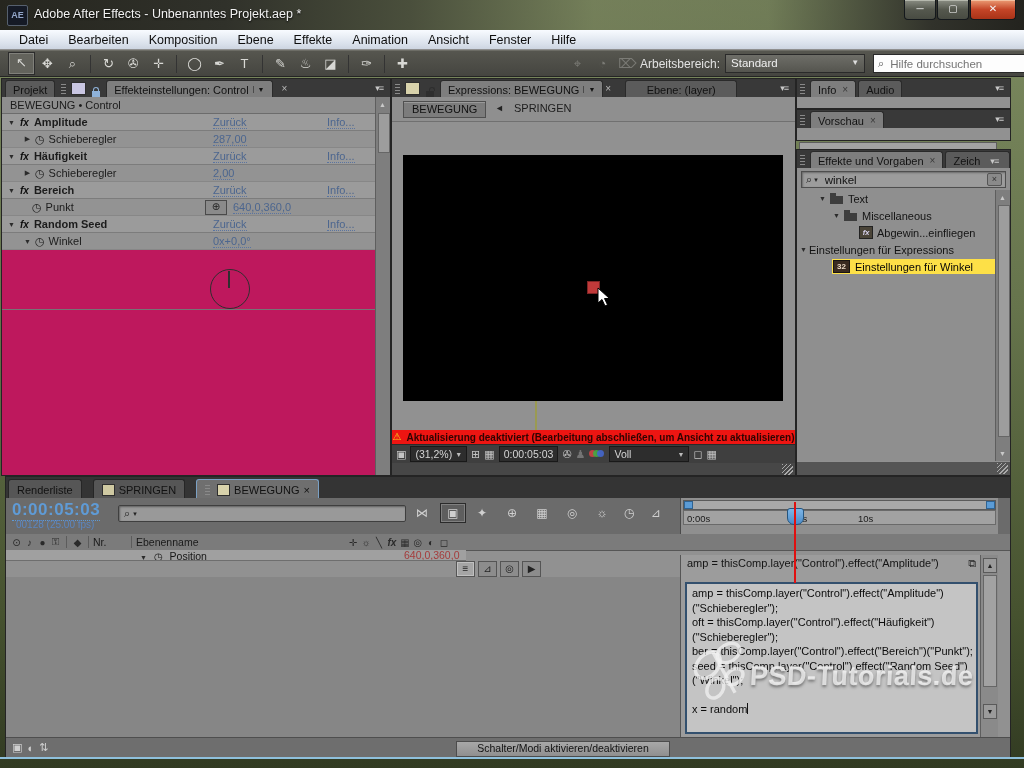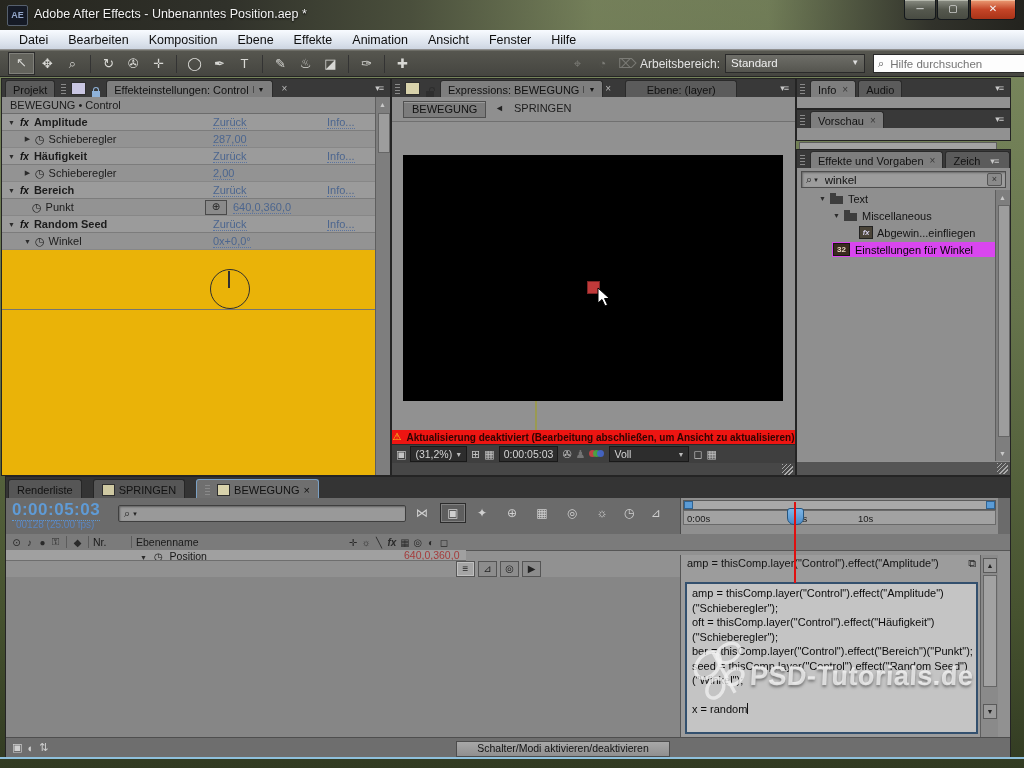--- a/index.html
+++ b/index.html
@@ -45,21 +45,21 @@
   .tab .x{font-size:10px;color:#3a3a3a;margin-left:2px;}
   .pmenu{margin-left:auto;color:#c8c8c8;font-size:9px;padding:0 4px;align-self:center;letter-spacing:-1px;}
   .vgrip{width:5px;height:11px;margin-right:3px;align-self:center;flex:none;
     background-image:repeating-linear-gradient(0deg,#8a8a8a 0 1px,transparent 1px 3px);}
   .swsq{width:13px;height:11px;border:1px solid #2e2e2e;flex:none;}
   .lockic{width:8px;height:6px;background:#8fb2d9;position:relative;margin:3px 4px 0 4px;flex:none;}
   .lockic::before{content:"";position:absolute;top:-4px;left:1px;width:4px;height:3px;border:1.5px solid #8fb2d9;border-bottom:none;border-radius:3px 3px 0 0;}
   .lockic.open{background:#2e2e2e;}
   .lockic.open::before{border-color:#2e2e2e;left:3px;}
   
-  .fxbody{position:absolute;left:0;top:18px;right:0;bottom:0;background:#eab308;overflow:hidden;}
+  .fxbody{position:absolute;left:0;top:18px;right:0;bottom:0;background:#be185d;overflow:hidden;}
   .fxhead{height:16px;line-height:16px;font-size:11px;color:#1b1b1b;padding-left:8px;background:#8e8e8e;border-bottom:1px solid #6c6c6c;}
   .fxrow{position:relative;height:16px;font-size:11px;color:#1c1c1c;display:flex;align-items:center;background:#9b9b9b;border-bottom:1px solid #7c7c7c;}
   .fxrow.sub{background:#939393;border-bottom:1px solid #878787;}
   .tw{width:11px;font-size:7px;color:#2b2b2b;text-align:center;flex:none;}
   .fxbadge{font-style:italic;font-weight:bold;font-size:10px;margin:0 5px 0 3px;color:#101010;flex:none;}
   .ename{font-weight:bold;}
   .clockic{font-size:11px;margin:0 4px 0 2px;color:#222;flex:none;}
   .lnk{position:absolute;color:#4c668f;border-bottom:1px dotted #5a74a0;line-height:12px;height:12px;}
   .lnk.mid{left:211px;} .lnk.infoc{left:325px;}
   .xbtn{position:absolute;left:203px;width:20px;height:13px;background:#8a8a8a;border:1px solid #4a4a4a;color:#222;
@@ -79,21 +79,21 @@
   .warnbar .wt{color:#f4c81c;font-size:10px;line-height:14px;}
   .warnbar .wl{color:#2e0402;font-size:10px;font-weight:bold;white-space:nowrap;}
   .compctrl{position:absolute;left:0;right:0;top:365px;height:19px;background:#3f3f3f;border-top:1px solid #2a2a2a;display:flex;align-items:center;padding:0 4px;gap:4px;box-sizing:border-box;}
   .cic{color:#c4c4c4;font-size:11px;flex:none;}
   .cbox{height:14px;background:#2d2d2d;border:1px solid #191919;color:#d5d5d5;font-size:10.5px;line-height:13px;padding:0 4px;display:flex;align-items:center;gap:3px;flex:none;}
   .cbox .dda{font-size:7px;color:#bbb;}
   .rgbdots{width:16px;height:12px;position:relative;flex:none;}
   .rgbdots i{position:absolute;width:7px;height:7px;border-radius:50%;opacity:.9;}
   
   .rtree-row{position:relative;height:17px;font-size:11px;color:#131313;display:flex;align-items:center;}
-  .rtree-row.sel{background:#d946ef;box-shadow:inset 0 0 0 1px #8f8f8f;color:#060606;}
+  .rtree-row.sel{background:#fde047;box-shadow:inset 0 0 0 1px #8f8f8f;color:#060606;}
   .folder{width:13px;height:8px;background:#3d3d3d;position:relative;margin:2px 5px 0 2px;flex:none;}
   .folder::before{content:"";position:absolute;top:-3px;left:0;width:6px;height:3px;background:#3d3d3d;}
   .pdoc{width:12px;height:11px;background:#4a4438;color:#d9d3ee;font-size:7.5px;font-style:italic;font-weight:bold;
     text-align:center;line-height:11px;border:1px solid #222;margin-right:4px;flex:none;}
   .badge32{width:15px;height:11px;background:#3a2b20;color:#ead9c4;font-size:8px;font-weight:bold;line-height:11px;text-align:center;
     border:1px solid #191512;margin:0 5px 0 2px;flex:none;}
   .searchrow{position:absolute;left:0;right:0;top:18px;height:22px;background:#8f8f8f;border-bottom:1px solid #6f6f6f;}
   .searchbox{position:absolute;left:4px;top:3px;right:4px;height:15px;background:#9c9c9c;border:1px solid #4e4e4e;box-shadow:inset 1px 1px 2px #6a6a6a;
     display:flex;align-items:center;font-size:11.5px;color:#111;}
   .searchbox .mag{font-size:11px;color:#222;padding:0 2px 0 4px;}
@@ -146,21 +146,21 @@
     font-size:10.5px;line-height:13px;text-align:center;color:#111;}
   .gripcorner{position:absolute;width:11px;height:11px;background:repeating-linear-gradient(135deg,#aaa 0 1px,transparent 1px 3px);}
 </style>
 </head>
 <body>
 
 <div id="screen">
 
   <div class="titlebar">
     <div class="app-icon">AE</div>
-    <div class="title-text">Adobe After Effects - Unbenanntes Position.aep *</div>
+    <div class="title-text">Adobe After Effects - Unbenanntes Projekt.aep *</div>
     <div class="win-controls">
       <div class="win-btn">─</div>
       <div class="win-btn">▢</div>
       <div class="win-btn close">✕</div>
     </div>
   </div>
 
   <div class="menubar">
     <span class="menu-item">Datei</span>
     <span class="menu-item">Bearbeiten</span>
@@ -406,20 +406,24 @@
       </div>
       <div class="rtree-row">
         <span class="tw" style="margin-left:34px">▼</span>
         <span class="folder"></span>
         <span>Miscellaneous</span>
       </div>
       <div class="rtree-row">
         <span class="pdoc" style="margin-left:62px">fx</span>
         <span>Abgewin...einfliegen</span>
       </div>
+      <div class="rtree-row">
+        <span class="tw" style="margin-left:1px">▼</span>
+        <span>Einstellungen für Expressions</span>
+      </div>
       <div class="rtree-row sel" style="margin-left:34px;">
         <span class="badge32">32</span>
         <span>Einstellungen für Winkel</span>
       </div>
     </div>
     <div class="vscroll" style="top:40px;bottom:14px;">
       <span class="arr" style="top:2px">▲</span>
       <span class="thumb" style="top:15px;height:230px"></span>
       <span class="arr" style="bottom:2px">▼</span>
     </div>

